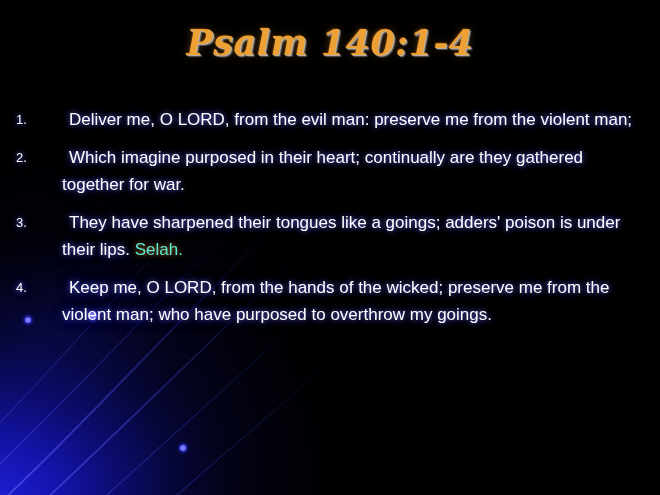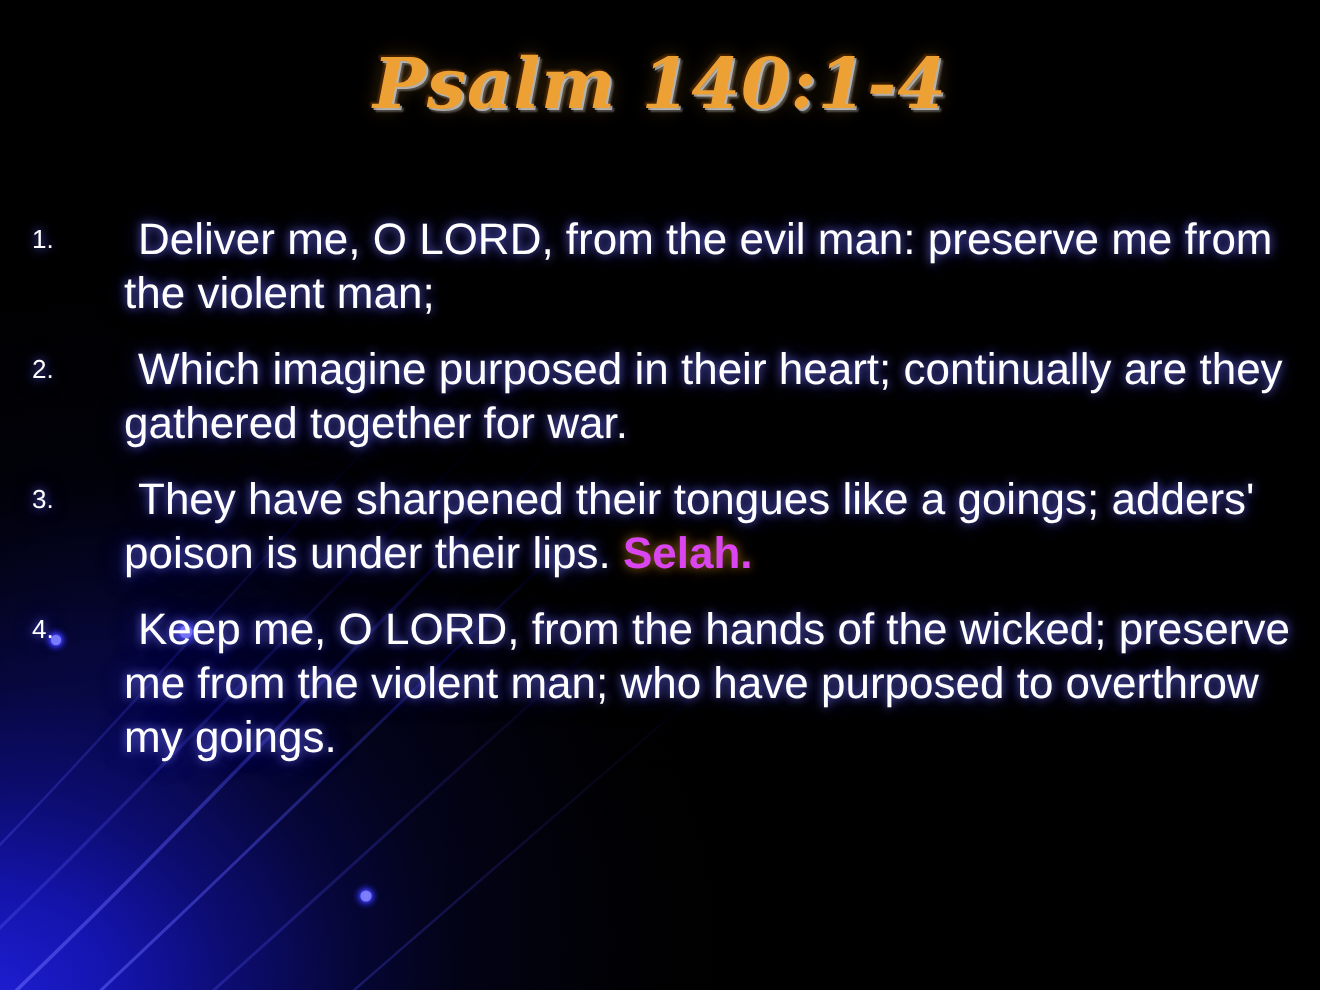--- a/index.html
+++ b/index.html
@@ -128,41 +128,40 @@
     color: #ffffff;
     text-align: left;
     padding-left: 2px;
     text-shadow:
       0 0 5px rgba(110,110,255,0.85),
       0 0 10px rgba(50,50,200,0.55);
   }
 
   .verse-text {
     flex: 1 1 auto;
-    font-size: 22px;
+    font-size: 17px;
     line-height: 27px;
     color: #ffffff;
     padding-right: 14px;
     text-shadow:
       0 0 5px rgba(120,120,255,0.80),
       0 0 11px rgba(60,60,210,0.55),
       0 0 18px rgba(30,30,150,0.30);
   }
 
   .verse-text .lead-space {
     display: inline-block;
     width: 7px;
   }
 
   .selah {
-    color: #d946ef;
+    color: #5eead4;
     text-shadow:
       0 0 5px rgba(237,160,51,0.55),
       0 0 10px rgba(180,110,20,0.35);
-    font-weight: bold;
   }
 </style>
 </head>
 <body>
 
 <div id="slide">
 
   <div class="bg-layer" id="bg-glow-primary"></div>
   <div class="bg-layer" id="bg-glow-secondary"></div>
   <div class="bg-layer" id="bg-glow-upper"></div>

